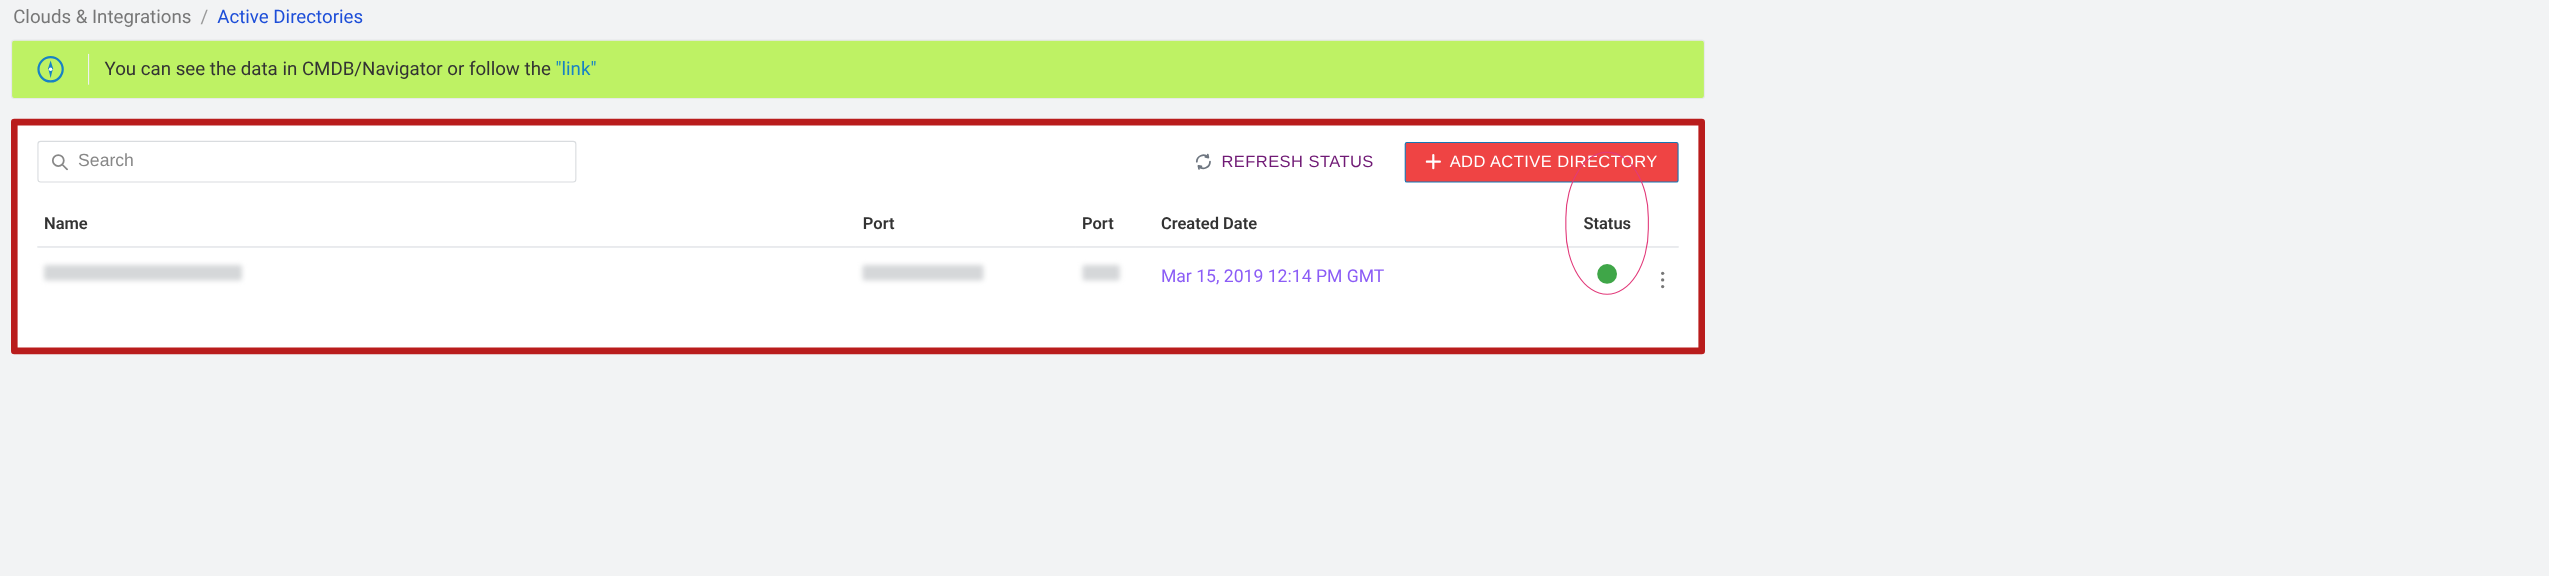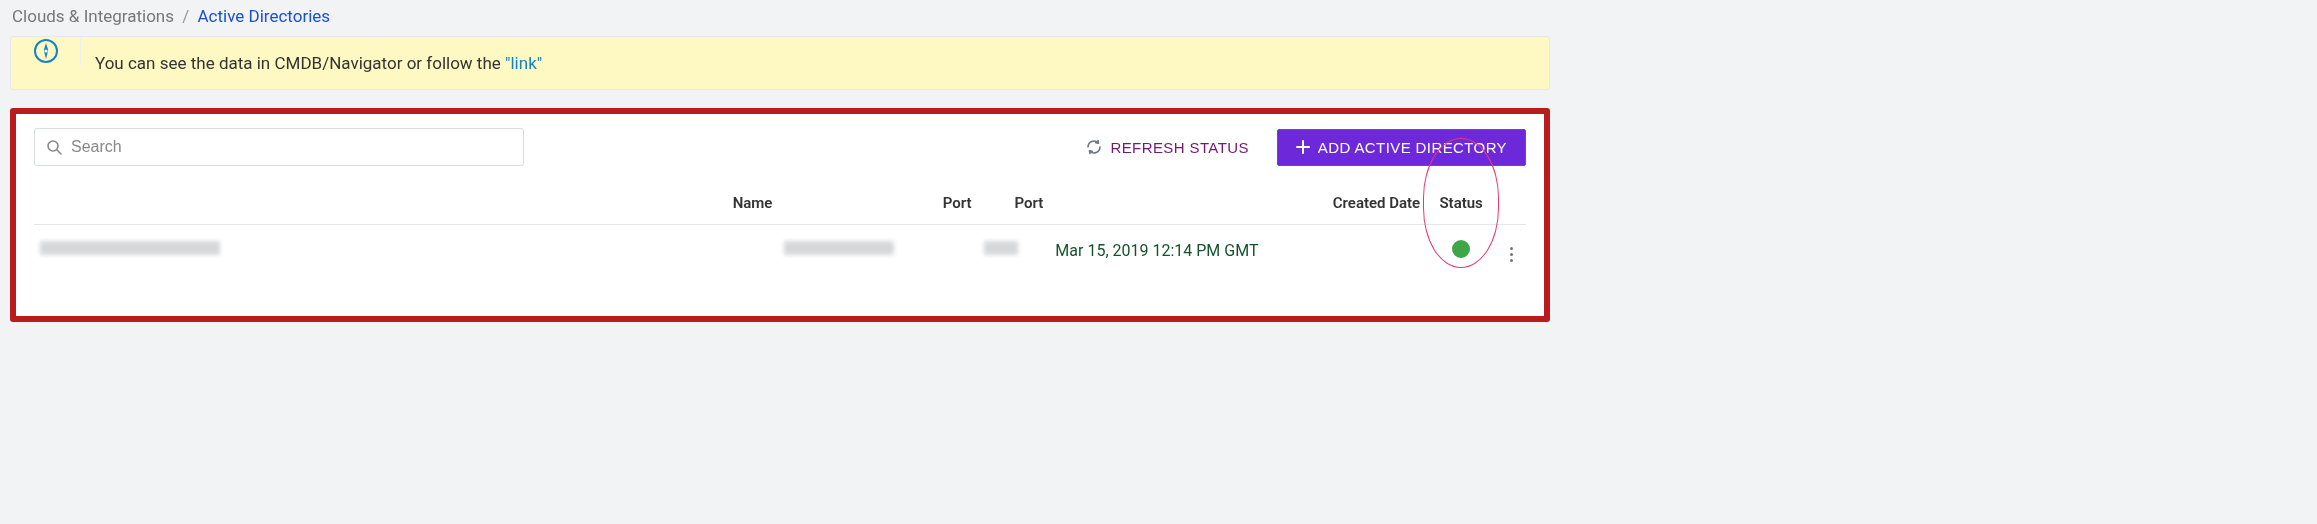--- a/index.html
+++ b/index.html
@@ -17,25 +17,25 @@
     padding: 0 10px 10px 10px;
   }
   .breadcrumb {
     padding: 6px 2px 10px 2px;
     font-size: 17px;
     color: #777;
   }
   .breadcrumb .sep { margin: 0 4px; color: #999; }
   .breadcrumb .current { color: #1d4ed8; }
   .info-banner {
-    background: #fef9c3;
+    background: #bef264;
     border: 1px solid #e6e8ea;
     border-radius: 3px;
     display: flex;
-    align-items: flex-start;
+    align-items: center;
     margin-bottom: 18px;
   }
   .info-banner .icon-cell {
     width: 70px;
     display: flex;
     align-items: center;
     justify-content: center;
     border-right: 1px solid #eef0f2;
   }
   .info-banner .msg {
@@ -87,48 +87,48 @@
     color: #701a75;
     font-size: 15px;
     letter-spacing: 0.4px;
     padding: 8px 14px;
     cursor: pointer;
   }
   .btn-add {
     display: inline-flex;
     align-items: center;
     gap: 8px;
-    background: #6d28d9;
+    background: #ef4444;
     border: 1px solid #1476b3;
     color: #fff;
     font-size: 15px;
     letter-spacing: 0.4px;
     padding: 9px 18px;
     border-radius: 2px;
     cursor: pointer;
     margin-left: 14px;
   }
   table {
     width: 100%;
     border-collapse: collapse;
   }
   thead th {
-    text-align: right;
+    text-align: left;
     font-size: 15px;
     font-weight: 600;
     color: #333;
     padding: 10px 6px 12px 6px;
     border-bottom: 1px solid #e4e6e9;
   }
   tbody td {
     padding: 10px 6px;
     border-bottom: 1px solid #eef0f2;
     vertical-align: middle;
     font-size: 16px;
-    color: #14532d;
+    color: #8b5cf6;
   }
   tbody tr:last-child td { border-bottom: none; }
   th.col-name, td.col-name { width: 750px; }
   th.col-host, td.col-host { width: 200px; }
   th.col-port, td.col-port { width: 72px; }
   th.col-created, td.col-created { width: 380px; }
   th.col-status, td.col-status { width: 70px; text-align: center;}
   th.col-actions, td.col-actions { width: 30px; text-align: center; }
   .status-head-wrap { display:inline-block; position:relative; }
   .status-circle-wrap {

